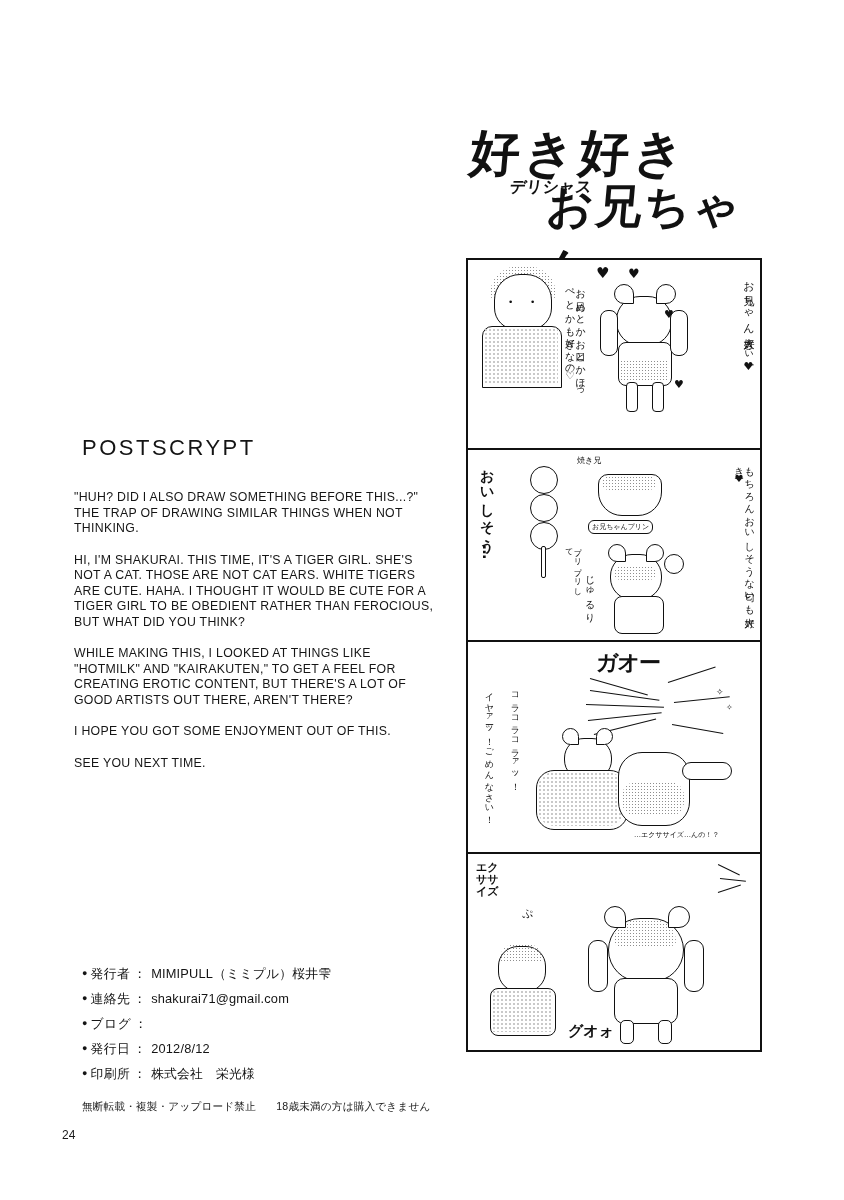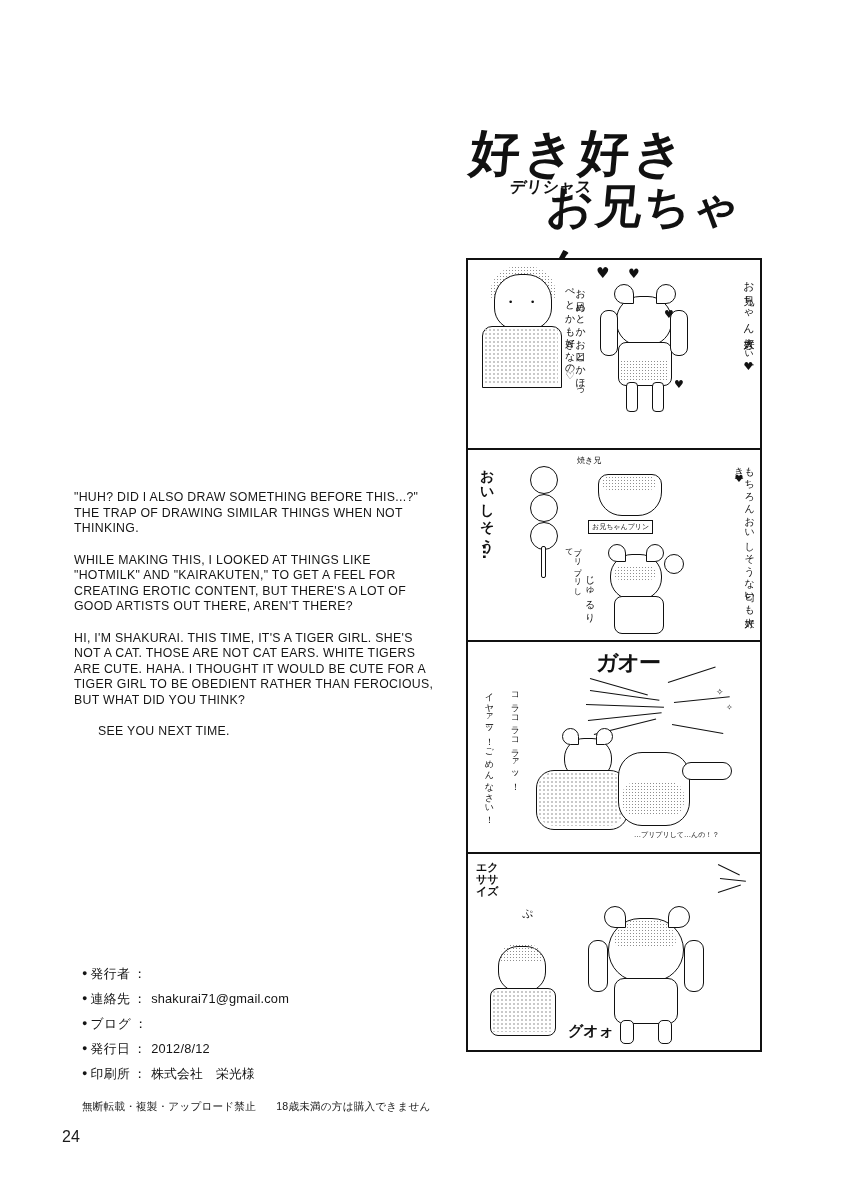--- a/index.html
+++ b/index.html
@@ -40,21 +40,21 @@
     width: 360px;
     font-size: 12.3px;
     line-height: 15.5px;
     letter-spacing: 0.3px;
     color: #151515;
   }
   .ps-body p {
     margin: 0 0 16px 0;
     white-space: pre-line;
   }
-  .ps-body p:last-child { margin-bottom: 0; margin-left: 24px; }
+  .ps-body p:last-child { margin-bottom: 0; }
 
   
   .colophon {
     position: absolute;
     left: 82px;
     top: 962px;
     width: 390px;
     font-size: 12.8px;
     line-height: 23px;
     color: #141414;
@@ -83,21 +83,21 @@
     font-size: 10.6px;
     letter-spacing: 0.2px;
     color: #1a1a1a;
   }
   .notice .gap { display: inline-block; width: 14px; }
 
   .page-number {
     position: absolute;
     left: 62px;
     top: 1128px;
-    font-size: 16px;
+    font-size: 12px;
     color: #1a1a1a;
     text-align: center;
   }
 
   
   #manga-column {
     position: absolute;
     left: 466px;
     top: 118px;
     width: 300px;
@@ -222,34 +222,37 @@
     position: absolute;
     border: 1.6px solid #111;
     background: #fff;
   }
 </style>
 </head>
 <body>
 
 <div id="postscrypt-page">
 
+  <div class="ps-title">POSTSCRYPT</div>
 
   <div class="ps-body">
     <p>"HUH? DID I ALSO DRAW SOMETHING BEFORE THIS...?"
 THE TRAP OF DRAWING SIMILAR THINGS WHEN NOT THINKING.</p>
+    <p>HI, I'M SHAKURAI. THIS TIME, IT'S A TIGER GIRL. SHE'S NOT A CAT. THOSE ARE NOT CAT EARS. WHITE TIGERS ARE CUTE. HAHA. I THOUGHT IT WOULD BE CUTE FOR A TIGER GIRL TO BE OBEDIENT RATHER THAN FEROCIOUS, BUT WHAT DID YOU THINK?</p>
     <p>WHILE MAKING THIS, I LOOKED AT THINGS LIKE "HOTMILK" AND "KAIRAKUTEN," TO GET A FEEL FOR CREATING EROTIC CONTENT, BUT THERE'S A LOT OF GOOD ARTISTS OUT THERE, AREN'T THERE?</p>
-    <p>HI, I'M SHAKURAI. THIS TIME, IT'S A TIGER GIRL. SHE'S NOT A CAT. THOSE ARE NOT CAT EARS. WHITE TIGERS ARE CUTE. HAHA. I THOUGHT IT WOULD BE CUTE FOR A TIGER GIRL TO BE OBEDIENT RATHER THAN FEROCIOUS, BUT WHAT DID YOU THINK?</p>
+    <p>I HOPE YOU GOT SOME ENJOYMENT OUT OF THIS.</p>
     <p>SEE YOU NEXT TIME.</p>
   </div>
 
   <div class="colophon">
     <div class="row">
       <span class="bullet">●</span>
       <span class="key">発行者</span>
       <span class="sep">：</span>
+      <span class="val">MIMIPULL（ミミプル）桜井雫</span>
     </div>
     <div class="row">
       <span class="bullet">●</span>
       <span class="key">連絡先</span>
       <span class="sep">：</span>
       <span class="val">shakurai71@gmail.com</span>
     </div>
     <div class="row">
       <span class="bullet">●</span>
       <span class="key">ブログ</span>
@@ -319,21 +322,21 @@
     <div class="panel p2">
       <div class="label-box" style="left:106px;top:4px;border:none;font-size:8px;">焼き兄</div>
 
       <div class="fig-outline" style="left:62px;top:16px;width:26px;height:26px;border-radius:50%;"></div>
       <div class="fig-outline" style="left:62px;top:44px;width:26px;height:26px;border-radius:50%;"></div>
       <div class="fig-outline" style="left:62px;top:72px;width:26px;height:26px;border-radius:50%;"></div>
       <div class="fig-outline" style="left:73px;top:96px;width:3px;height:30px;border-radius:2px;"></div>
 
       <div class="fig-outline" style="left:130px;top:24px;width:62px;height:40px;border-radius:10px 10px 24px 24px;"></div>
       <div class="screen-dark" style="left:134px;top:26px;width:54px;height:14px;border-radius:8px;"></div>
-      <div class="label-box" style="left:120px;top:70px;">お兄ちゃんプリン</div>
+      <div class="label-box" style="left:120px;top:70px;border-radius:6px;">お兄ちゃんプリン</div>
 
       <div class="vtext" style="left:12px;top:10px;font-size:14px;font-weight:bold;height:160px;">おいしそう…</div>
       <div class="vtext" style="right:6px;top:10px;font-size:10px;height:160px;">もちろんおいしそうな匂いも大好きー♥</div>
       <div class="vtext" style="left:96px;top:92px;font-size:8px;height:60px;">プリプリして</div>
       <div class="vtext" style="left:116px;top:118px;font-size:10px;height:60px;">じゅるり</div>
 
       <div class="fig-outline" style="left:142px;top:104px;width:50px;height:44px;border-radius:22px;"></div>
       <div class="fig-outline" style="left:140px;top:94px;width:16px;height:16px;border-radius:50% 50% 0 50%;"></div>
       <div class="fig-outline" style="left:178px;top:94px;width:16px;height:16px;border-radius:50% 50% 50% 0;"></div>
       <div class="screen-dark" style="left:146px;top:116px;width:42px;height:14px;border-radius:8px;"></div>
@@ -357,21 +360,21 @@
       <div class="fig-outline" style="left:94px;top:86px;width:15px;height:15px;border-radius:50% 50% 0 50%;"></div>
       <div class="fig-outline" style="left:128px;top:86px;width:15px;height:15px;border-radius:50% 50% 50% 0;"></div>
       <div class="fig-outline" style="left:68px;top:128px;width:90px;height:58px;border-radius:18px;"></div>
       <div class="tone" style="left:70px;top:130px;width:86px;height:54px;border-radius:16px;"></div>
       <div class="fig-outline" style="left:150px;top:110px;width:70px;height:72px;border-radius:24px;"></div>
       <div class="screen-dark" style="left:154px;top:140px;width:62px;height:34px;border-radius:14px;"></div>
       <div class="fig-outline" style="left:214px;top:120px;width:48px;height:16px;border-radius:10px;"></div>
 
       <div class="vtext" style="left:42px;top:44px;font-size:9px;height:110px;">コラコラコラァッ！</div>
       <div class="vtext" style="left:16px;top:44px;font-size:9px;height:140px;">イヤァーッ！ごめんなさい！</div>
-      <div class="htext" style="left:166px;top:190px;font-size:7px;">…プリプリして…んの！？</div>
+      <div class="htext" style="left:166px;top:190px;font-size:7px;">…エクササイズ…んの！？</div>
       <div class="htext" style="left:248px;top:46px;font-size:9px;">✧</div>
       <div class="htext" style="left:258px;top:62px;font-size:8px;">✧</div>
     </div>
 
     <div class="panel p4">
       <div class="htext" style="left:8px;top:8px;font-size:11px;font-weight:bold;line-height:12px;width:32px;">エクササイズ</div>
       <div class="speed" style="left:250px;top:10px;width:24px;transform:rotate(26deg);"></div>
       <div class="speed" style="left:252px;top:24px;width:26px;transform:rotate(6deg);"></div>
       <div class="speed" style="left:250px;top:38px;width:24px;transform:rotate(-18deg);"></div>
 

